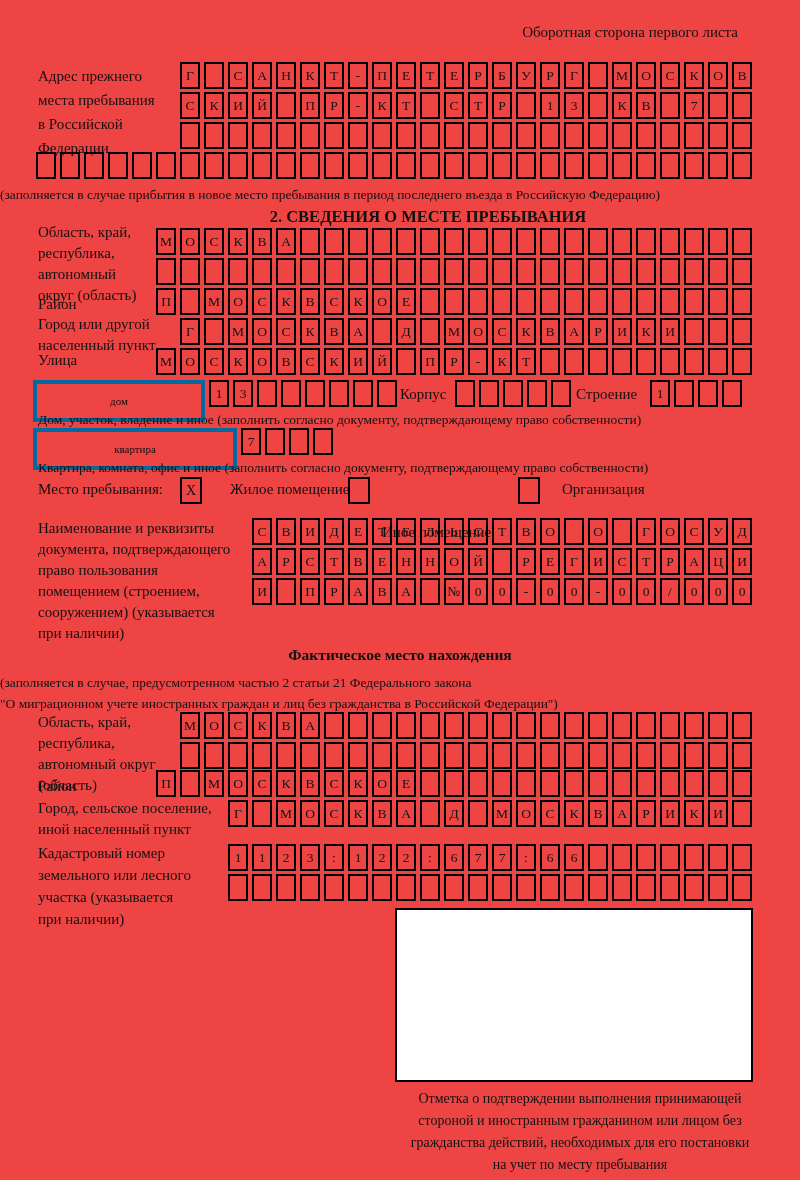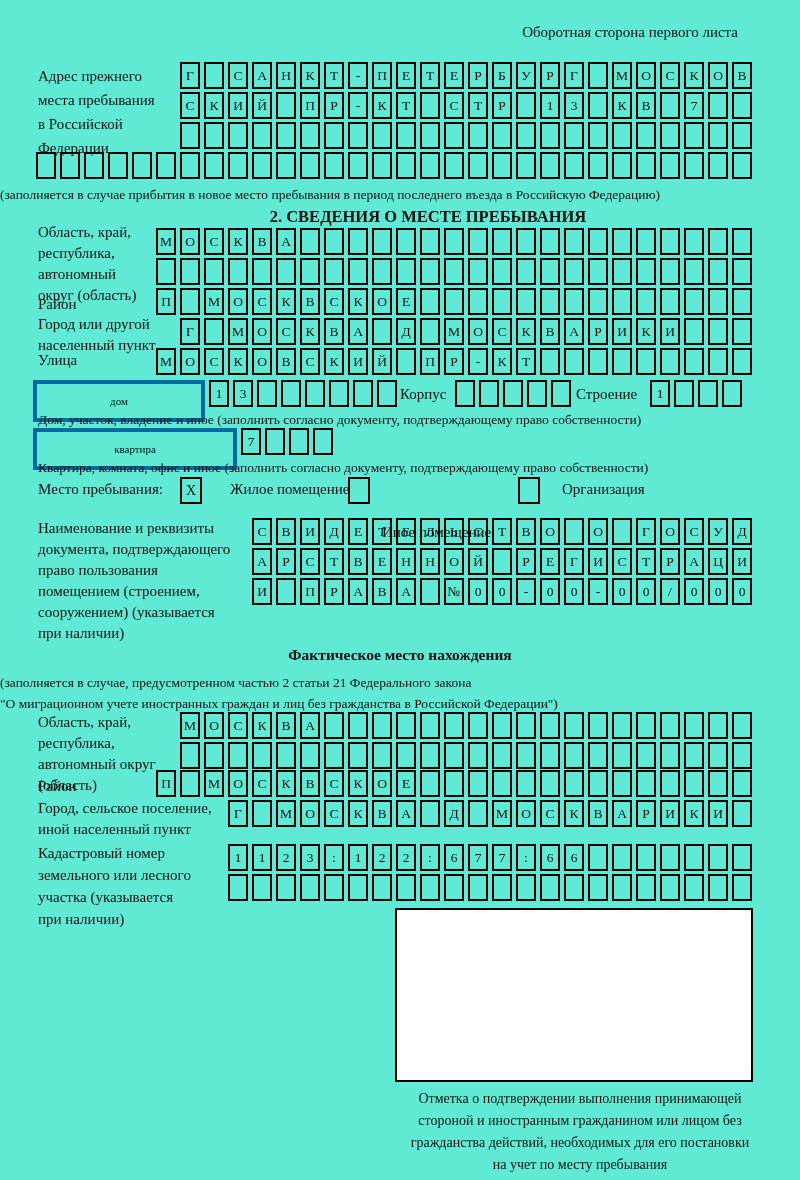--- a/index.html
+++ b/index.html
@@ -1,18 +1,18 @@
 <!DOCTYPE html>
 <html><head>
 <meta charset="utf-8">
 <style>
   * { margin:0; padding:0; box-sizing:border-box; }
   html,body { background:#ffffff; }
   .page {
-    position:relative; width:800px; height:1180px; background:#5eead4;
+    position:relative; width:800px; height:1180px; background:#ef4444;
     font-family:"Liberation Serif","DejaVu Serif",serif; color:#111;
     overflow:hidden;
   }
   .hdr { position:absolute; top:24px; right:62px; font-size:15px; }
   .lbl { position:absolute; font-size:15px; line-height:21px; white-space:pre-line; }
   .lbl22 { line-height:22px; }
   .cells { position:absolute; display:flex; gap:4px; }
   .cells.r { right:48px; }
   .cell {
     width:20px; height:27px; border:2px solid #000; flex:0 0 20px;

